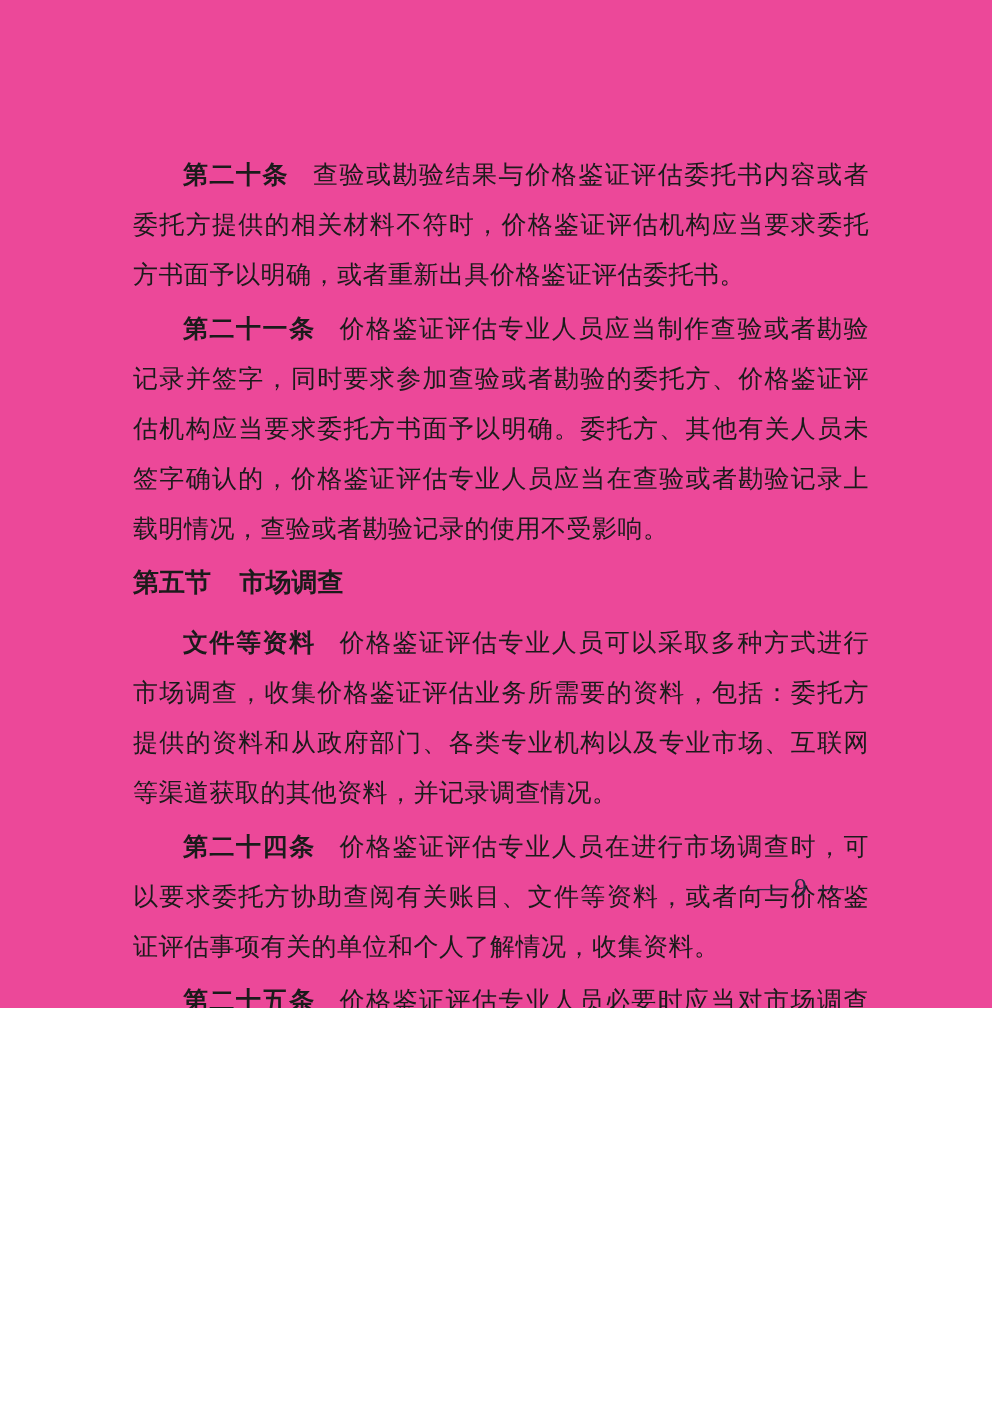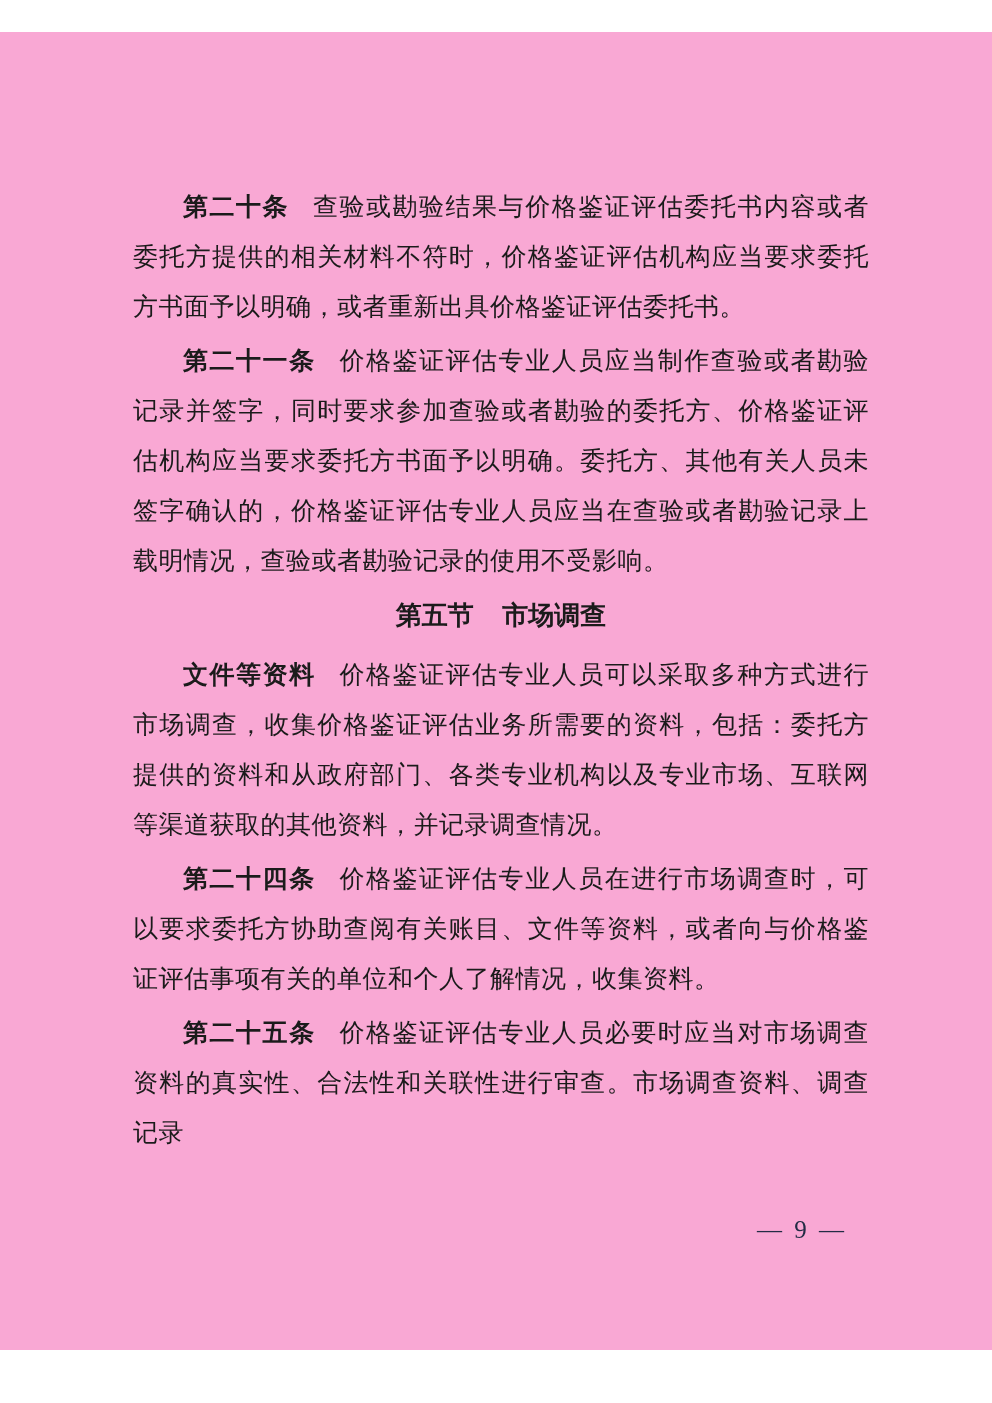--- a/index.html
+++ b/index.html
@@ -4,25 +4,24 @@
 <style>
   * { box-sizing: border-box; }
   html, body {
     margin: 0;
     padding: 0;
     background: #ffffff;
   }
   .page {
     position: relative;
     width: 992px;
-    height: 1318px;
-    background: #f9a8d4;
+    height: 1008px;
+    background: #ec4899;
     overflow: hidden;
     font-family: "Liberation Serif", "DejaVu Serif", serif;
-    margin-top: 32px;
   }
   .content {
     position: absolute;
     left: 133px;
     top: 150px;
     width: 736px;
   }
   p.article {
     margin: 0 0 4px 0;
     font-size: 25px;
@@ -35,22 +34,22 @@
   p.article .term {
     font-weight: bold;
     margin-right: 0.95em;
   }
   h2.section-heading {
     margin: 5px 0 9px 0;
     font-size: 26px;
     line-height: 50px;
     font-weight: bold;
     color: #1b1b1b;
-    text-align: center;
     text-indent: 0;
+    font-family: Liberation Mono, monospace;
   }
   h2.section-heading .heading-term {
     margin-right: 1.1em;
   }
   .footer-pageno {
     position: absolute;
     right: 145px;
     bottom: 105px;
     font-size: 25px;
     line-height: 30px;

